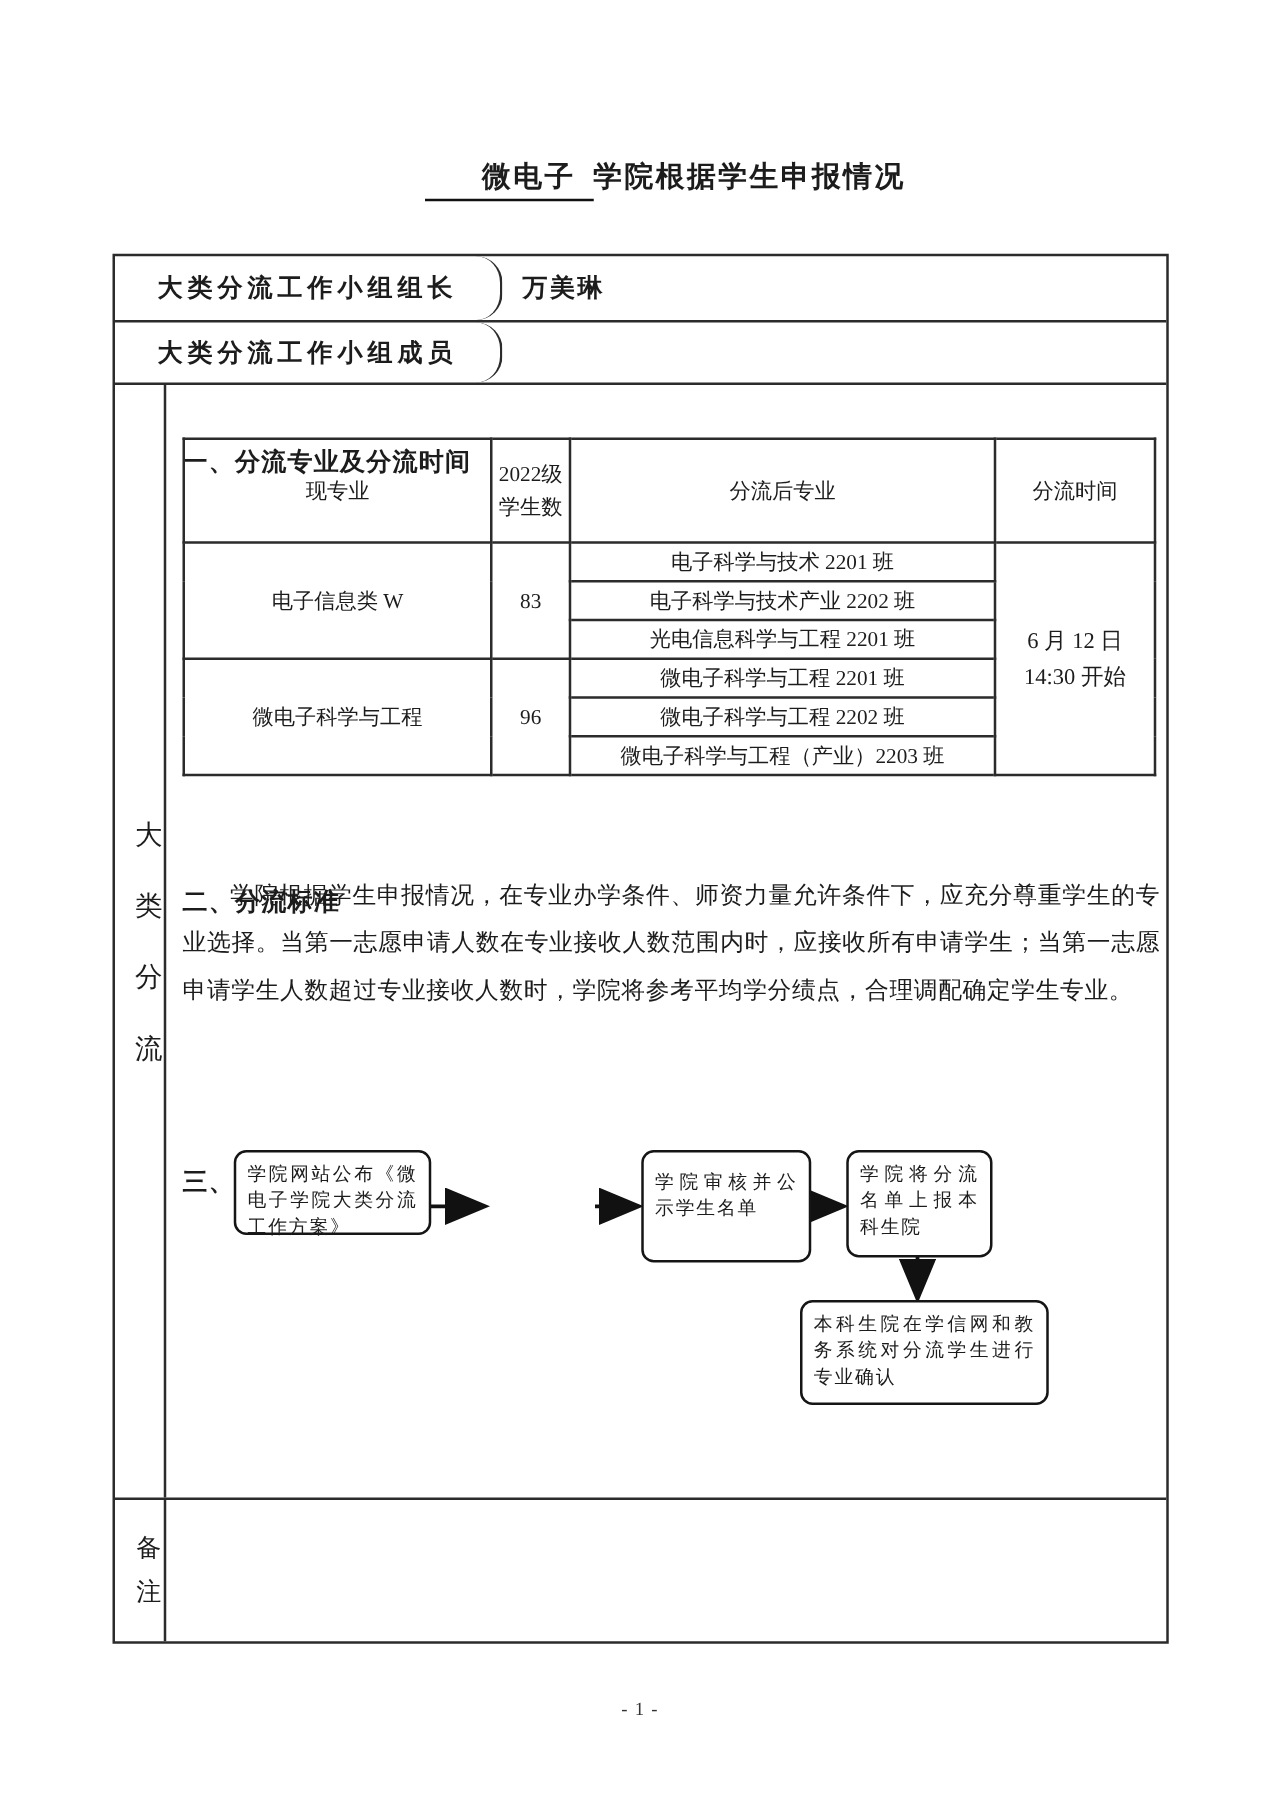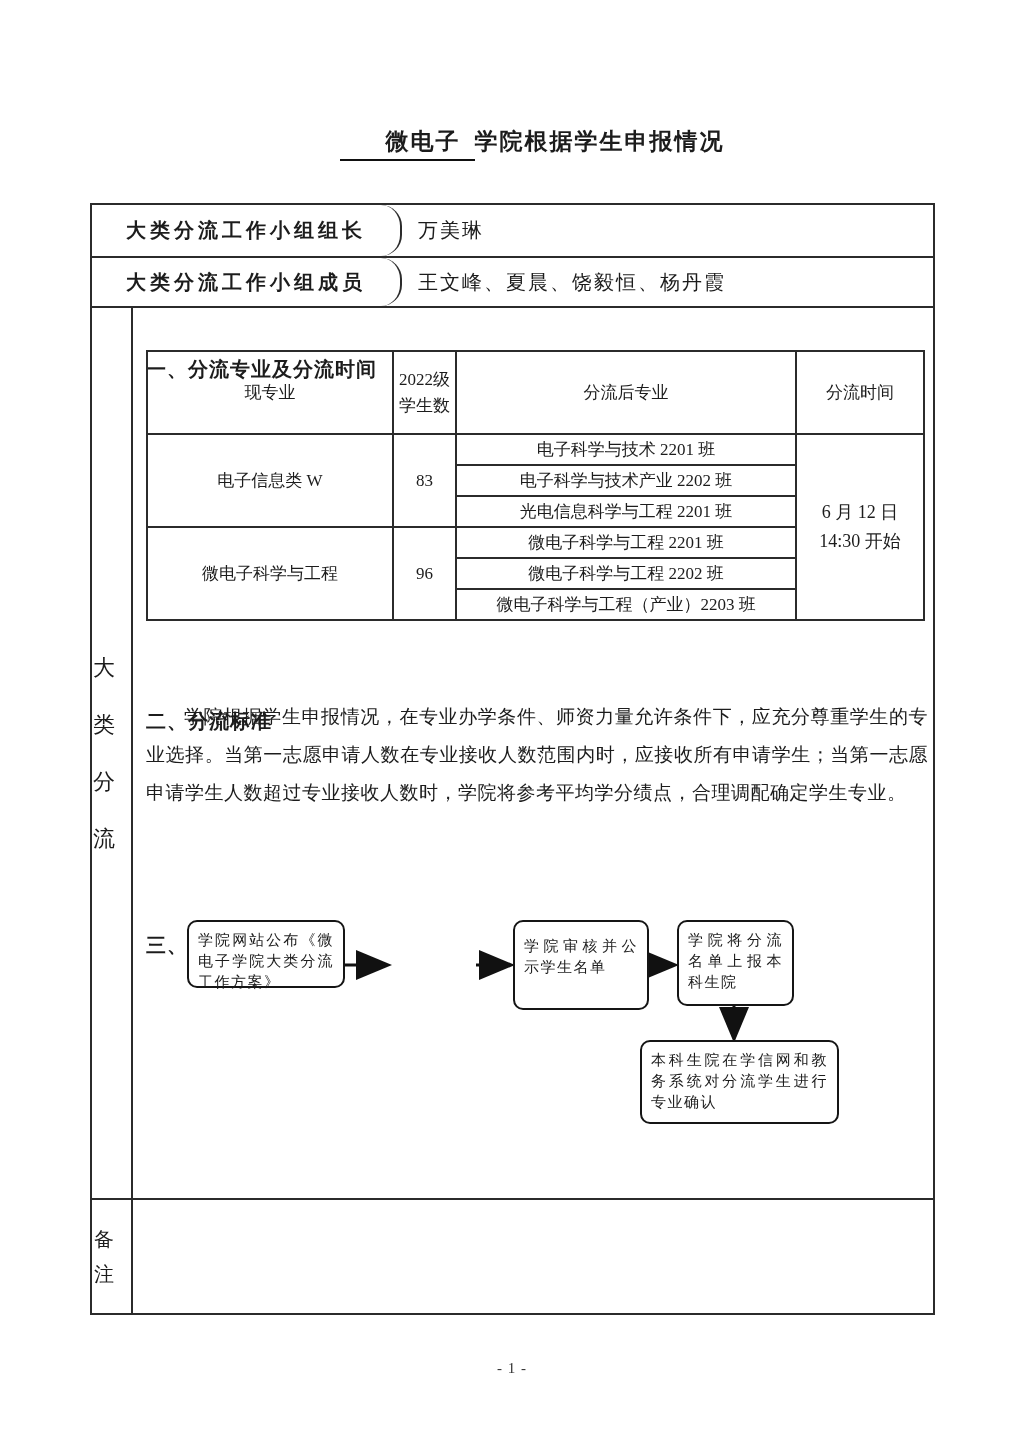--- a/index.html
+++ b/index.html
@@ -24,25 +24,25 @@
   }
   .trow{display:flex;border-bottom:2px solid #2b2b2b;box-sizing:border-box;}
   .trow:last-child{border-bottom:none;}
   .lbl-cell{
     width:310px;border-right:2px solid #2b2b2b;box-sizing:border-box;
     display:flex;align-items:center;padding-left:34px;
     font-weight:bold;font-size:20px;letter-spacing:4px;border-radius:21px;
   }
   .val-cell{
     flex:1;display:flex;align-items:center;padding-left:16px;
-    font-weight:normal;font-size:20px;letter-spacing:2px;
+    font-weight:bold;font-size:20px;letter-spacing:2px;
   }
   .side-cell{
     width:41px;border-right:2px solid #2b2b2b;box-sizing:border-box;
-    display:flex;align-items:center;justify-content:flex-start;
+    display:flex;align-items:center;justify-content:flex-end;
   }
   .v-text{
     width:24px;font-size:22px;line-height:57px;text-align:center;
     word-break:break-all;letter-spacing:0;
   }
   .v-text.small{font-size:20px;line-height:35px;}
   .big-content{flex:1;position:relative;}
   
   .sec-heading{
     position:absolute;left:13px;font-size:20px;font-weight:bold;letter-spacing:1px;white-space:nowrap;margin-top:40px;
@@ -89,21 +89,20 @@
 
 <div class="outer-table">
 
   <div class="trow" style="height:53px;">
     <div class="lbl-cell">大类分流工作小组组长</div>
     <div class="val-cell">万美琳</div>
   </div>
 
   <div class="trow" style="height:50px;">
     <div class="lbl-cell">大类分流工作小组成员</div>
-    <div class="val-cell">王文峰、夏晨、饶毅恒、杨丹霞</div>
   </div>
 
   <div class="trow" style="height:892px;">
     <div class="side-cell">
       <div class="v-text">大类分流</div>
     </div>
     <div class="big-content">
 
       <div class="sec-heading" style="top:8px;">一、分流专业及分流时间</div>
 

